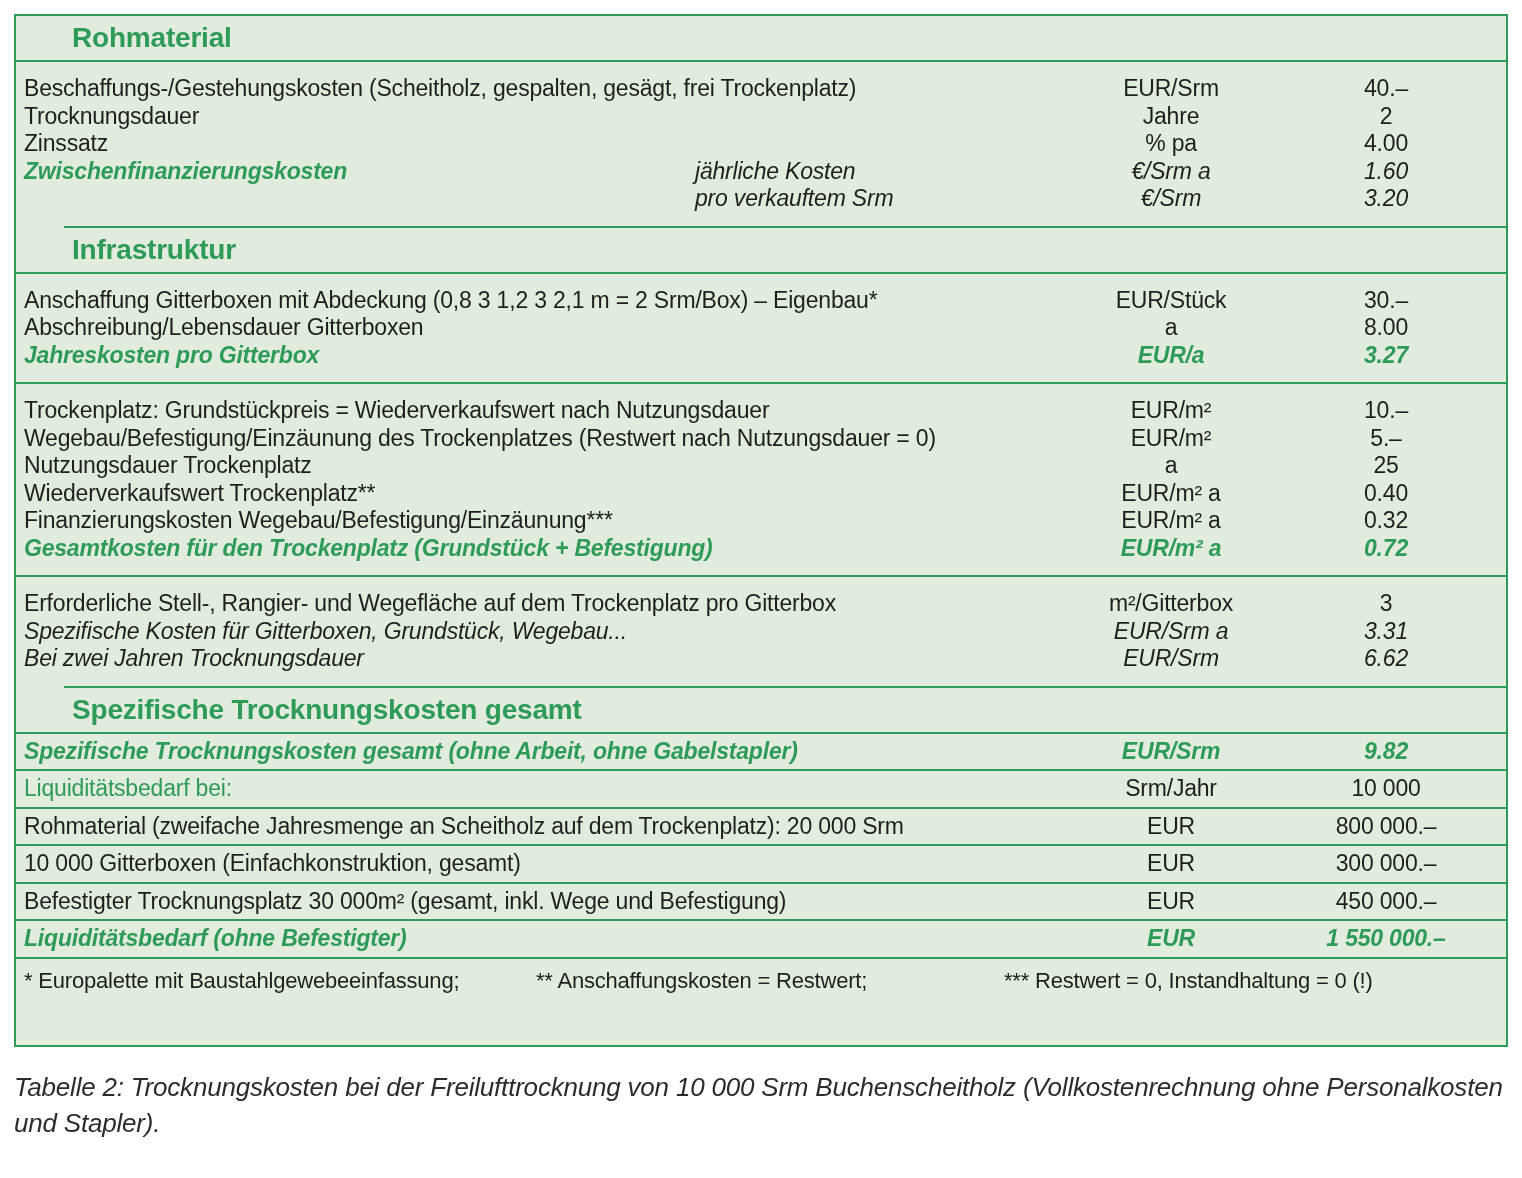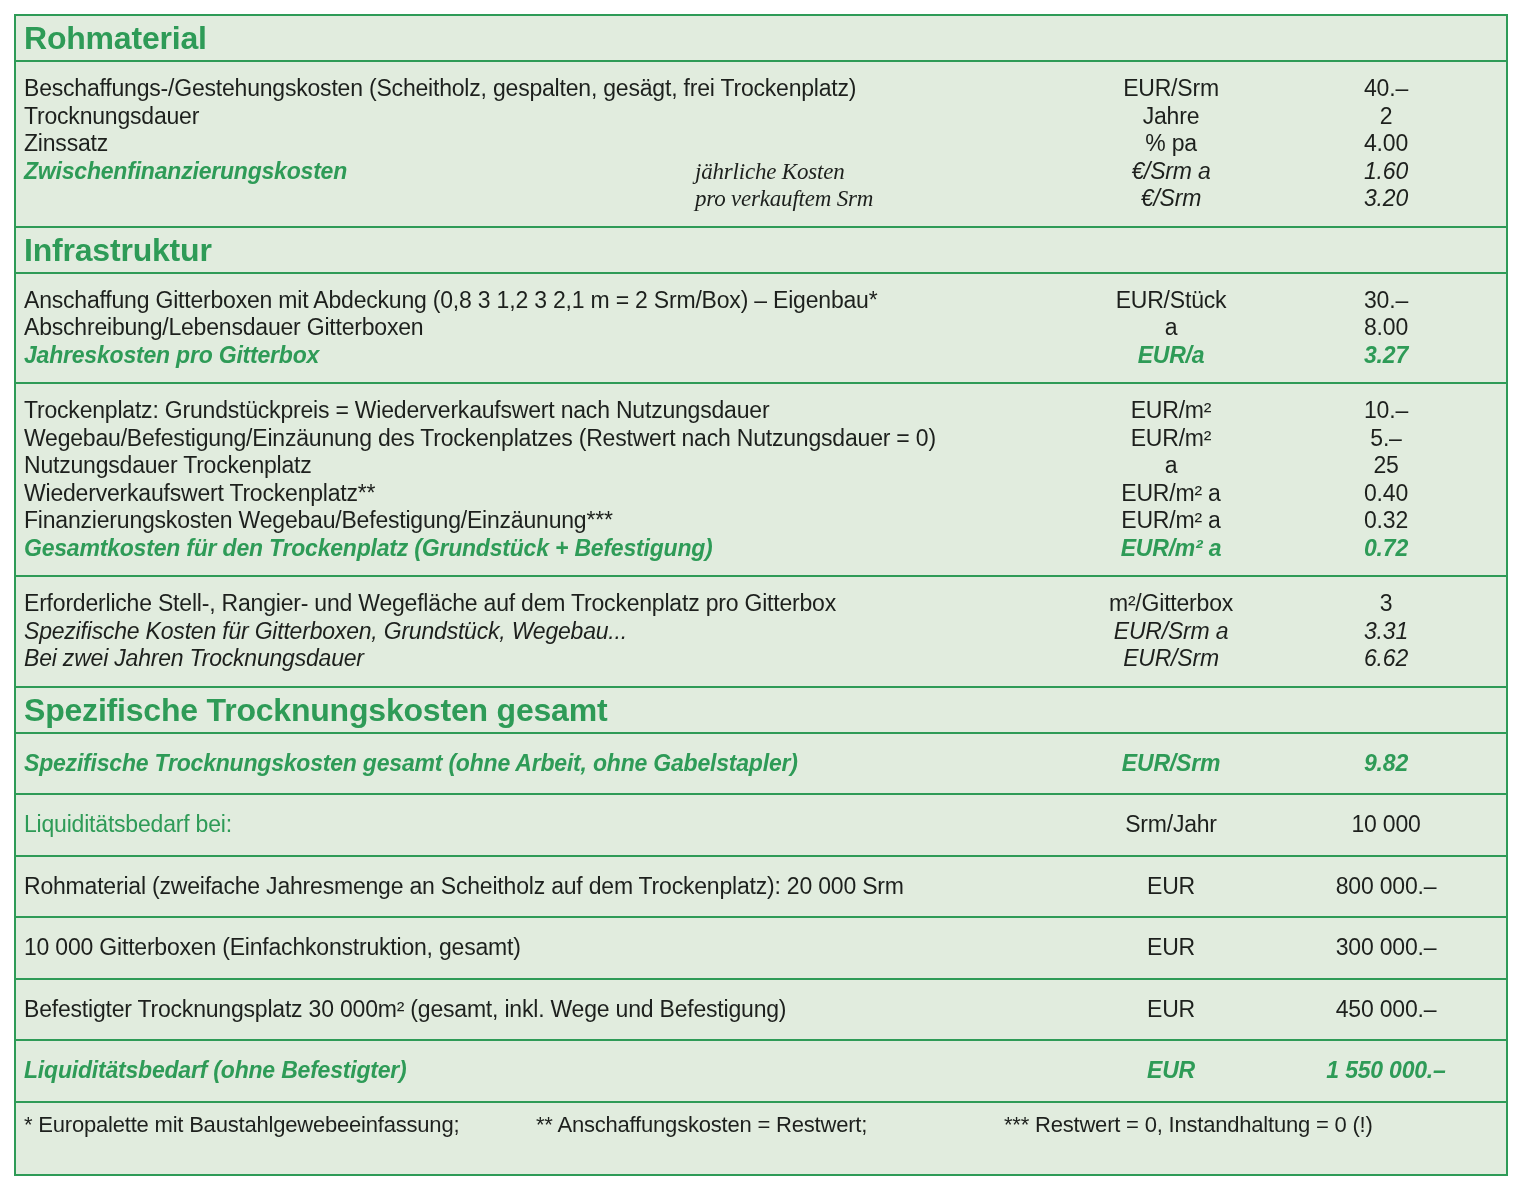--- a/index.html
+++ b/index.html
@@ -17,52 +17,53 @@
   .table-frame{
     margin:14px 14px 0 14px;
     width:1494px;
     border:2px solid var(--green);
     background:var(--bg);
   }
   .sec{border-top:2px solid var(--green);}
   .sec:first-child{border-top:none;}
   .header{
     padding:8px 8px;
-    font-size:32px;
+    font-size:28px;
     line-height:28px;
     font-weight:bold;
     color:var(--green);
     letter-spacing:-0.2px;
+    margin-left:48px;
   }
   .block{padding:13px 0;}
-  .block.single{padding:16px 0;}
+  .block.single{padding:4px 0;}
   .row{
     display:flex;
     align-items:baseline;
     padding:0 20px 0 8px;
     font-size:23px;
     line-height:27.5px;
     letter-spacing:-0.2px;
   }
   .c-label{flex:0 0 671px;white-space:nowrap;overflow:visible;}
-  .c-sub{flex:1 1 auto;white-space:nowrap;overflow:visible;font-family:Liberation Serif, serif;}
+  .c-sub{flex:1 1 auto;white-space:nowrap;overflow:visible;}
   .c-unit{flex:0 0 230px;text-align:center;white-space:nowrap;}
   .c-value{flex:0 0 200px;text-align:center;white-space:nowrap;}
   
   .row.it .c-label,.row.it .c-sub,.row.it .c-unit,.row.it .c-value{font-style:italic;}
   .row.gr .c-label,.row.gr .c-sub,.row.gr .c-unit,.row.gr .c-value{
     color:var(--green);font-weight:bold;font-style:italic;
   }
   .row.gu .c-label{color:var(--green);font-weight:normal;}
   .row.mx .c-label{color:var(--green);font-weight:bold;font-style:italic;}
   .row.mx .c-sub,.row.mx .c-unit,.row.mx .c-value{font-style:italic;}
   
   .footnote{
     display:flex;
-    padding:9px 8px 36px 8px;
+    padding:9px 8px 51px 8px;
     font-size:22px;
     line-height:26px;
     letter-spacing:-0.2px;
   }
   .fn0{flex:0 0 512px;}
   .fn1{flex:0 0 420px;}
   .fn2{flex:1 1 auto;margin-left:48px;}
   
   .caption{
     margin:22px 14px 10px 14px;

